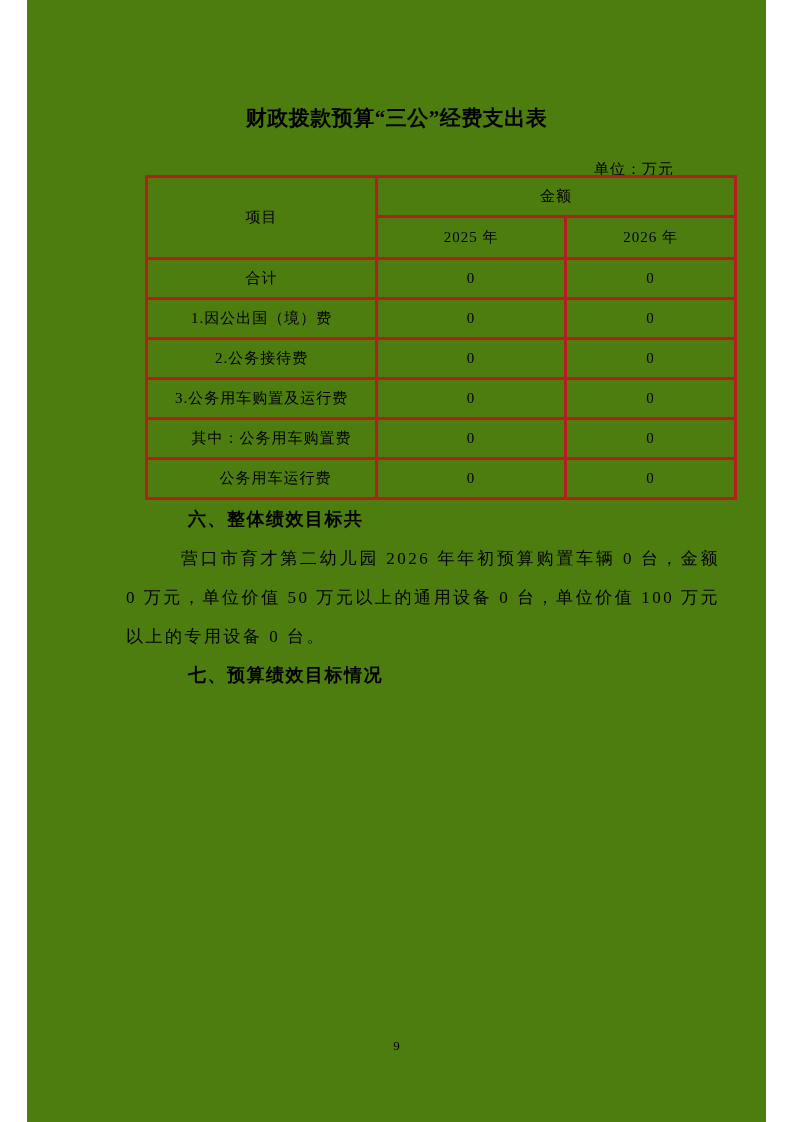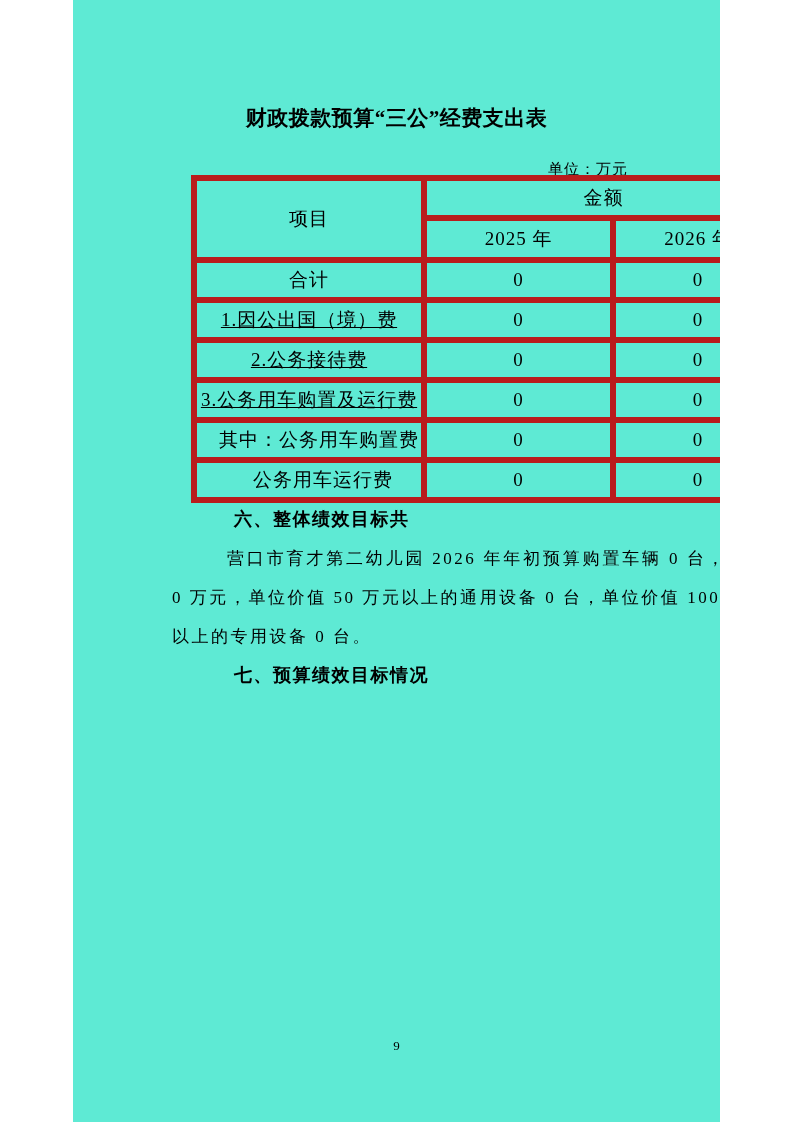--- a/index.html
+++ b/index.html
@@ -1,21 +1,21 @@
 <!DOCTYPE html>
 <html><head>
 <meta charset="utf-8">
 <style>
   * { margin:0; padding:0; box-sizing:border-box; }
   html,body { background:#ffffff; }
   .page {
     position:relative;
-    width:647px; height:1122px;
+    width:739px; height:1122px;
     margin:0 auto;
-    background:#5eead4;
+    background:#4d7c0f;
     color:#000000;
     font-family:"Liberation Serif","DejaVu Serif",serif;
     overflow:hidden;
   }
   .doc-title {
     position:absolute;
     top:104px; left:0; width:100%;
     text-align:center;
     font-size:21px;
     font-weight:bold;
@@ -29,36 +29,36 @@
   }
   table.budget {
     position:absolute;
     left:118px; top:175px;
     width:589px;
     border-collapse:collapse;
     table-layout:fixed;
     border:2px solid #000;
   }
   table.budget th, table.budget td {
-    border:6px solid #b91c1c;
-    font-size:19px;
+    border:3px solid #b91c1c;
+    font-size:15px;
     letter-spacing:1px;
     vertical-align:middle;
     text-align:center;
     font-weight:normal;
     margin-left:43px;
   }
   tr.amount-row { height:40px; }
   tr.year-row   { height:42px; }
   tr.data-row   { height:40px; }
   th.item-head, th.amount-head { font-weight:bold; }
   tr.year-row th { border-bottom-width:2px; }
   tr.total-row td { border-bottom-width:2px; }
   td.label-total { font-weight:bold; text-align:center; }
-  td.label-plain  { text-align:left; padding-left:0;text-decoration:underline; }
+  td.label-plain  { text-align:left; padding-left:0; }
   td.label-indent1 { text-align:left; padding-left:20px; }
   td.label-indent2 { text-align:left; padding-left:28px; }
   .content {
     position:absolute;
     left:99px; top:500px; width:594px;
     font-size:17px;
     line-height:39px;
     letter-spacing:2.5px;
   }
   .section-heading {

